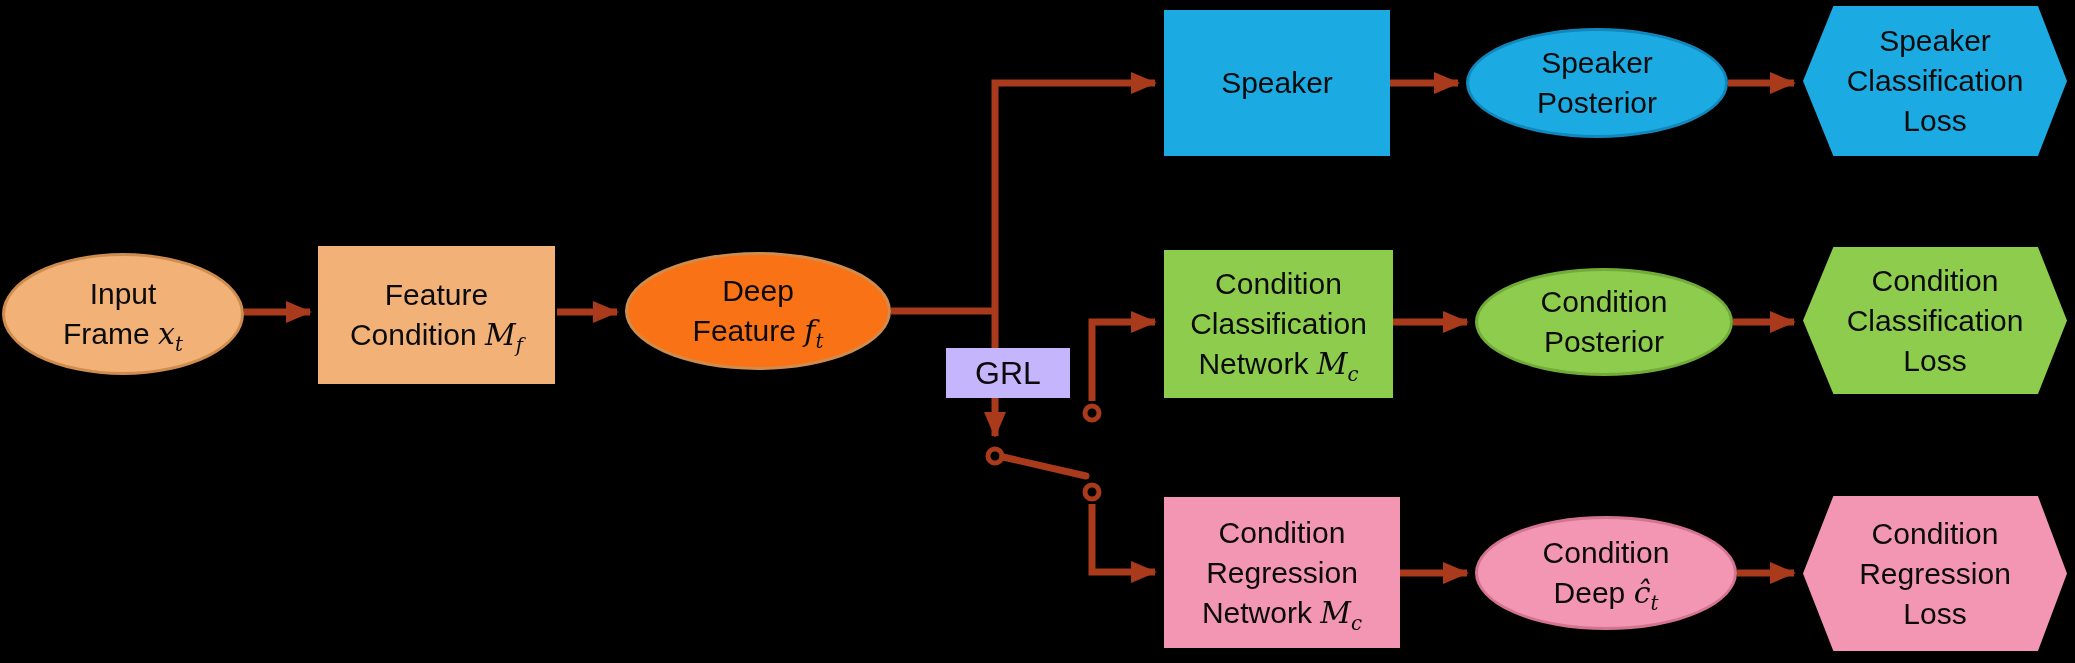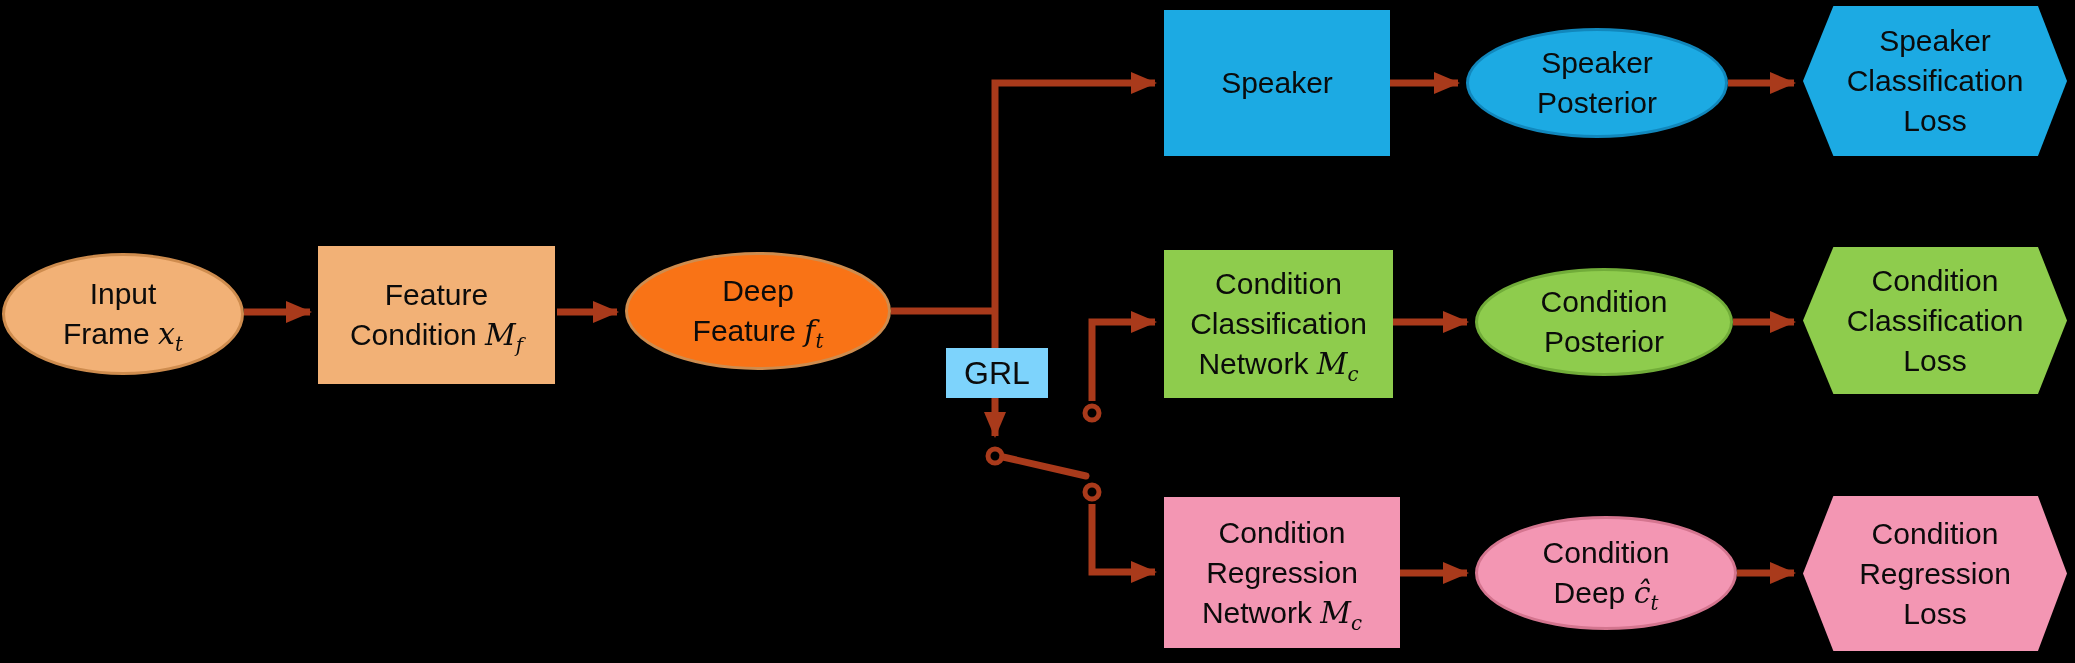--- a/index.html
+++ b/index.html
@@ -62,21 +62,21 @@
         <div class="tline"><span>Frame </span><span class="math">x</span><sub class="math">t</sub></div>
       </div>
       <div class="node rect" style="left: 318px; top: 246px; width: 237px; height: 138px; color: rgb(11, 11, 11); background: rgb(242, 177, 118);">
         <div class="tline"><span>Feature</span></div>
         <div class="tline"><span>Condition </span><span class="math">M</span><sub class="math">f</sub></div>
       </div>
       <div class="node ellipse" style="left: 625px; top: 252px; width: 266px; height: 118px; color: rgb(11, 11, 11); background: #f97316; border: 3px solid rgb(206, 140, 78);">
         <div class="tline"><span>Deep</span></div>
         <div class="tline"><span>Feature </span><span class="math">f</span><sub class="math">t</sub></div>
       </div>
-      <div class="node rect" style="left: 946px; top: 348px; width: 102px; height: 50px; color: rgb(11, 11, 11); background: #7dd3fc; font-size: 32px; justify-content: center;">
+      <div class="node rect" style="left: 946px; top: 348px; width: 124px; height: 50px; color: rgb(11, 11, 11); background: #c4b5fd; font-size: 32px; justify-content: center;">
         <div class="tline"><span>GRL</span></div>
       </div>
       <div class="node rect" style="left: 1164px; top: 10px; width: 226px; height: 146px; color: rgb(11, 11, 11); background: rgb(28, 170, 227);">
         <div class="tline"><span>Speaker</span></div>
       </div>
       <div class="node ellipse" style="left: 1466px; top: 28px; width: 262px; height: 110px; color: rgb(11, 11, 11); background: rgb(28, 170, 227); border: 3px solid rgb(17, 135, 188);">
         <div class="tline"><span>Speaker</span></div>
         <div class="tline"><span>Posterior</span></div>
       </div>
       <div class="node hex" style="left: 1803px; top: 6px; width: 264px; height: 150px; color: rgb(11, 11, 11); background: rgb(28, 170, 227);">

